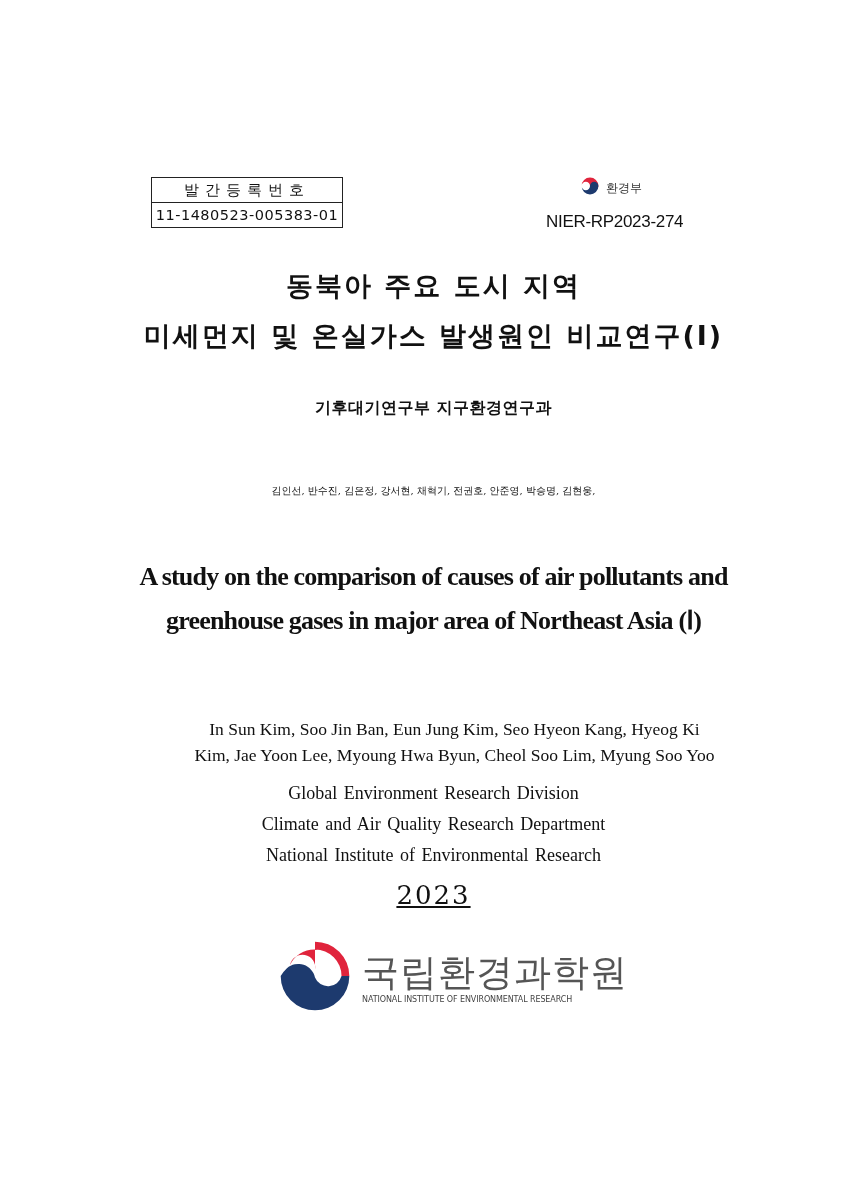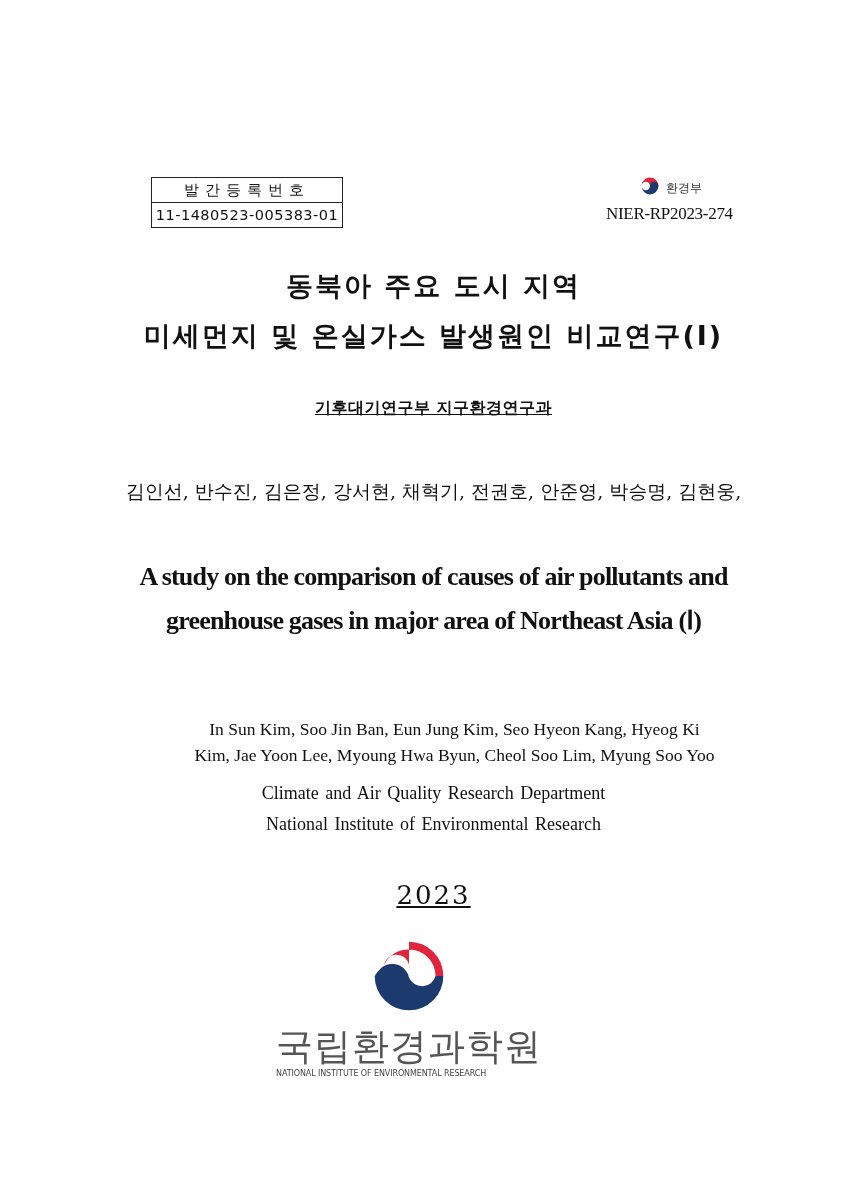--- a/index.html
+++ b/index.html
@@ -8,38 +8,38 @@
     color: #111; font-family: "DejaVu Serif", serif;
   }
   .reg-box {
     position: absolute; left: 151px; top: 177px; width: 190px;
     border: 1px solid #222; font-family: "DejaVu Sans", sans-serif;
   }
   .reg-box .row { height: 24px; line-height: 24px; text-align: center; font-size: 15px; }
   .reg-box .row.label { letter-spacing: 6px; border-bottom: 1px solid #222; }
   .reg-box .row.num { letter-spacing: 0.5px; font-size: 14.5px; }
 
-  .ministry { position: absolute; left: 628px; top: 176px; width: 120px; }
+  .ministry { position: absolute; left: 568px; top: 176px; width: 120px; }
   .ministry .logo-line { display: flex; align-items: center; gap: 6px; margin-left: 12px; }
   .ministry .ministry-name { font-family: "DejaVu Sans", sans-serif; font-size: 12px; color: #333; }
   .ministry .report-no {
-    font-family: Liberation Serif, serif; font-size: 17px; margin-top: 4px;
+    font-family: Liberation Sans, sans-serif; font-size: 17px; margin-top: 12px;
     letter-spacing: -0.3px; white-space: nowrap; margin-left: -22px;
   }
 
   .center { position: absolute; left: 0; width: 867px; text-align: center; }
   .kr-title { font-family: "DejaVu Sans", sans-serif; font-weight: bold; font-size: 27px; letter-spacing: 2px; }
-  .kr-dept { font-family: "DejaVu Sans", sans-serif; font-weight: bold; font-size: 16px; letter-spacing: 0.5px; text-decoration: underline; }
-  .kr-authors { font-family: "DejaVu Serif", serif; font-size: 19px; line-height: 30px; }
+  .kr-dept { font-family: "DejaVu Sans", sans-serif; font-weight: bold; font-size: 16px; letter-spacing: 0.5px; }
+  .kr-authors { font-family: "DejaVu Serif", serif; font-size: 10px; line-height: 30px; }
   .en-title { font-family: "Liberation Serif", serif; font-weight: bold; font-size: 26px; letter-spacing: -0.8px; line-height: 44px; }
   .en-authors { font-family: "Liberation Serif", serif; font-size: 17.5px; line-height: 26px; }
   .en-org { font-family: "Liberation Serif", serif; font-size: 18px; line-height: 31px; word-spacing: 2px; }
   .year { font-family: "DejaVu Serif", serif; font-size: 26px; letter-spacing: 2px; }
 
-  .nier-logo { position: absolute; left: 276px; top: 937px; display: flex; align-items: center; gap: 8px; flex-direction: column; }
+  .nier-logo { position: absolute; left: 276px; top: 937px; display: flex; align-items: center; gap: 8px; }
   .nier-text .kr { font-family: "DejaVu Sans", sans-serif; font-size: 37px; color: #555; letter-spacing: 1px; line-height: 40px; }
   .nier-text .en { font-family: "DejaVu Sans", sans-serif; font-size: 8px; color: #444; letter-spacing: -0.1px; margin-top: 2px; }
 </style>
 </head>
 <body>
 
 <div class="reg-box">
   <div class="row label">발간등록번호</div>
   <div class="row num">11-1480523-005383-01</div>
 </div>
@@ -71,20 +71,21 @@
   <div>A study on the comparison of causes of air pollutants and</div>
   <div>greenhouse gases in major area of Northeast Asia (Ⅰ)</div>
 </div>
 
 <div class="center en-authors" style="top:716px;margin-left:21px;">
   <div>In Sun Kim, Soo Jin Ban, Eun Jung Kim, Seo Hyeon Kang, Hyeog Ki</div>
   <div>Kim, Jae Yoon Lee, Myoung Hwa Byun, Cheol Soo Lim, Myung Soo Yoo</div>
 </div>
 
 <div class="center en-org" style="top:778px;">
+  <div>Global Environment Research Division</div>
   <div>Climate and Air Quality Research Department</div>
   <div>National Institute of Environmental Research</div>
 </div>
 
 <div class="center year" style="top:880px;text-decoration:underline;">2023</div>
 
 <div class="nier-logo">
   <span>
     <svg width="78" height="78" viewBox="0 0 100 100">
       <path d="M50 6 A44 44 0 0 1 94 50 L84 50 A34 34 0 0 0 50 16 A34 34 0 0 0 18 36 A16 16 0 0 1 50 42 Z" fill="#e0243c"></path>

